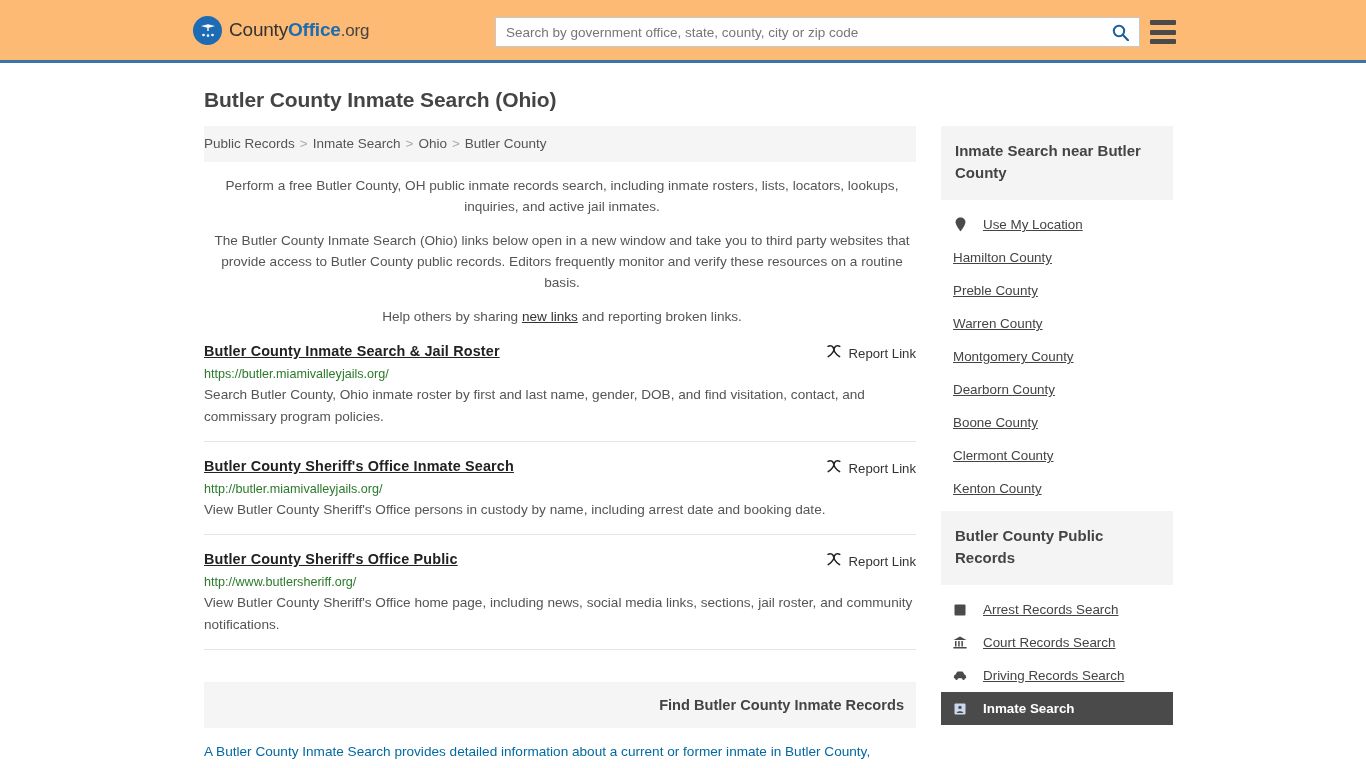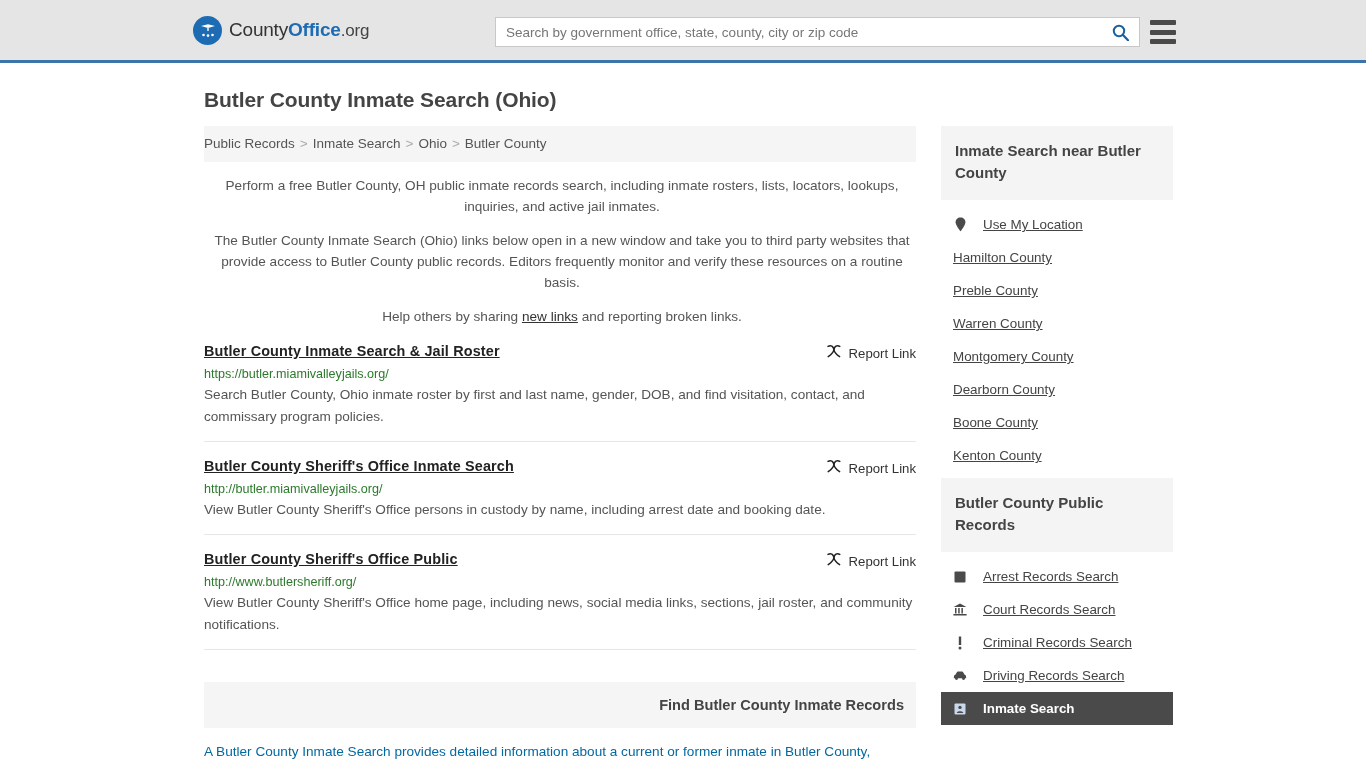--- a/index.html
+++ b/index.html
@@ -7,21 +7,21 @@
     margin: 0; padding: 0;
     width: 1366px; height: 768px;
     overflow: hidden;
     background: #ffffff;
     font-family: "Liberation Sans", sans-serif;
   }
 
   
   #site-header {
     height: 63px;
-    background: #e5e5e5;
+    background: #fdba74;
     border-bottom: 3px solid #3a74a8;
     display: flex;
     align-items: center;
     position: relative;
   }
   #logo-block {
     display: flex;
     align-items: center;
     margin-left: 193px;
     gap: 7px;
@@ -381,20 +381,23 @@
           <div class="side-link">
             <span class="lbl">Montgomery County</span>
           </div>
           <div class="side-link">
             <span class="lbl">Dearborn County</span>
           </div>
           <div class="side-link">
             <span class="lbl">Boone County</span>
           </div>
           <div class="side-link">
+            <span class="lbl">Clermont County</span>
+          </div>
+          <div class="side-link">
             <span class="lbl">Kenton County</span>
           </div>
         </div>
       </div>
 
       <div class="side-box">
         <div class="side-head">Butler County Public Records</div>
         <div class="side-links">
 
           <div class="side-link">
@@ -412,29 +415,20 @@
                 <path d="M7 0.5 L13.4 4 L0.6 4 Z" fill="#4a4a4a"></path>
                 <rect x="2" y="5" width="1.5" height="5.5" fill="#4a4a4a"></rect>
                 <rect x="5.2" y="5" width="1.5" height="5.5" fill="#4a4a4a"></rect>
                 <rect x="8.4" y="5" width="1.5" height="5.5" fill="#4a4a4a"></rect>
                 <rect x="0.4" y="11" width="13.2" height="1.5" fill="#4a4a4a"></rect>
               </svg>
             </span>
             <span class="lbl">Court Records Search</span>
           </div>
 
-          <div class="side-link">
-            <span class="side-icon">
-              <svg width="6" height="14" viewBox="0 0 6 14" aria-hidden="true">
-                <rect x="1.8" y="0.5" width="2.4" height="8.5" fill="#4a4a4a"></rect>
-                <circle cx="3" cy="12.1" r="1.5" fill="#4a4a4a"></circle>
-              </svg>
-            </span>
-            <span class="lbl">Criminal Records Search</span>
-          </div>
 
           <div class="side-link">
             <span class="side-icon">
               <svg width="16" height="11" viewBox="0 0 16 11" aria-hidden="true">
                 <path d="M1 7.4 C1 5.4 2 4.6 3 4.4 L4.2 2 C4.5 1.3 5 1 5.8 1 L10.2 1 C11 1 11.5 1.3 11.8 2 L13 4.4 C14 4.6 15 5.4 15 7.4 L15 8.6 L1 8.6 Z" fill="#4a4a4a"></path>
                 <circle cx="4" cy="9" r="1.7" fill="#4a4a4a"></circle>
                 <circle cx="12" cy="9" r="1.7" fill="#4a4a4a"></circle>
               </svg>
             </span>
             <span class="lbl">Driving Records Search</span>

